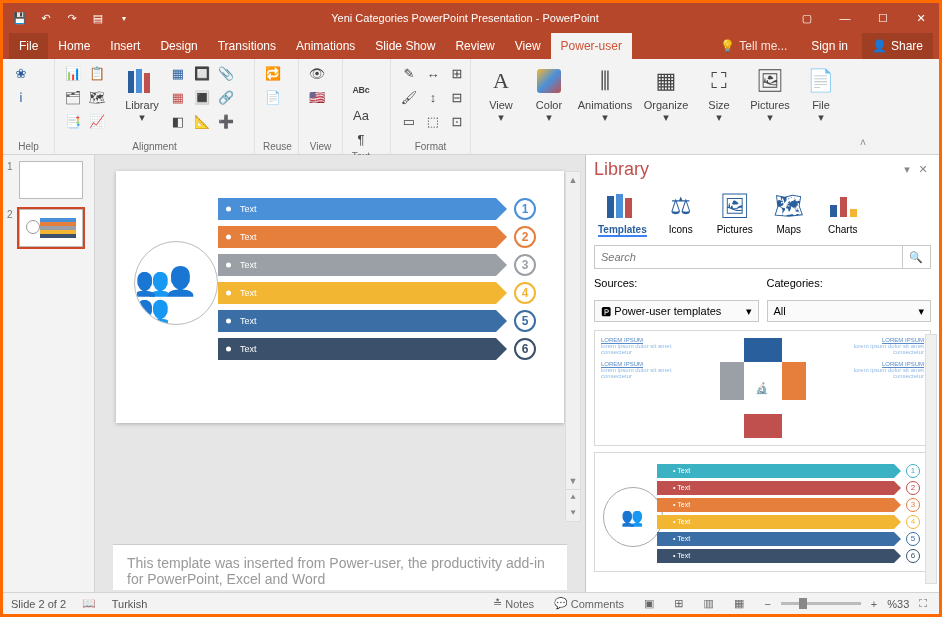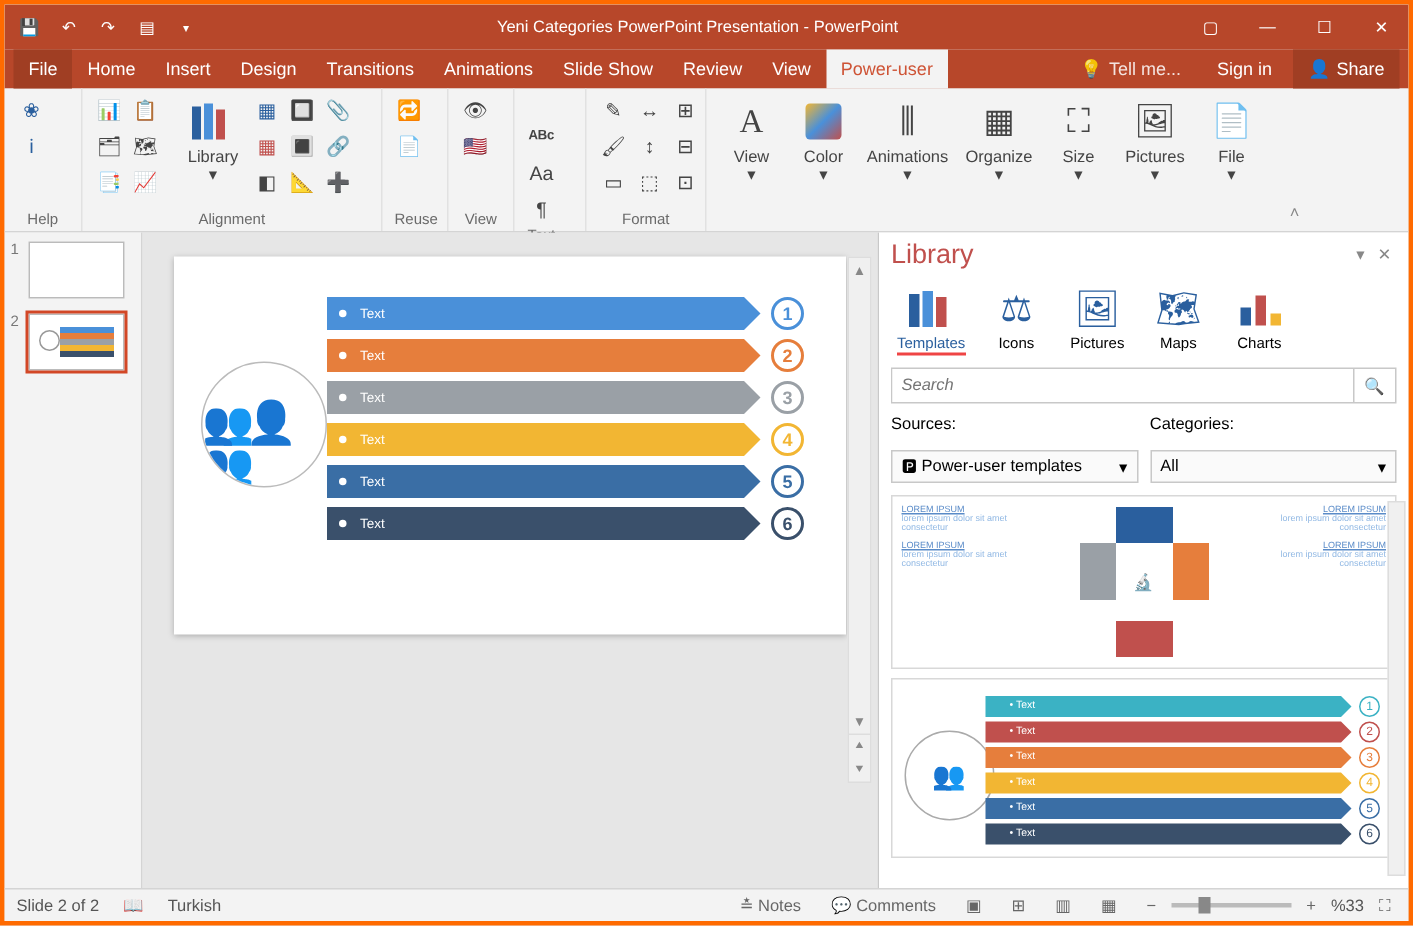--- a/index.html
+++ b/index.html
@@ -65,21 +65,21 @@
 .notes-area { background:#fff; border-top:1px solid #ccc; padding:10px 14px; color:#999; font-size:14px; margin-top: auto; height: 46px; overflow:hidden; }
 
 
 .library { width: 354px; background:#fff; border-left:1px solid #c8c8c8; display:flex; flex-direction:column; font-size:11px; }
 .lib-header { display:flex; align-items:center; padding: 4px 8px 2px; }
 .lib-header .title { color:#c0504d; font-size:18px; flex:1; }
 .lib-header .ctl { width:16px; height:16px; color:#888; cursor:pointer; display:inline-flex; align-items:center; justify-content:center; }
 .lib-cats { display:flex; gap:14px; padding:8px 12px 4px; justify-content:flex-start; }
 .lib-cat { display:flex; flex-direction:column; align-items:center; gap:2px; cursor:pointer; font-size:10px; }
 .lib-cat .ic { width:40px; height:32px; display:flex; align-items:center; justify-content:center; font-size:24px; }
-.lib-cat.active { border-bottom:2px solid #ef4444; color:#2a5f9e; }
+.lib-cat.active { border-bottom:2px solid #3b82f6; color:#2a5f9e;font-weight:bold; }
 .lib-search { margin: 4px 8px; display:flex; border:1px solid #c8c8c8; height:24px;justify-content:space-between; }
 .lib-search input { flex:1; border:none; padding:0 6px; font-size:11px; outline:none; color:#888; font-style:italic; }
 .lib-search .go { width:28px; display:flex; align-items:center; justify-content:center; border-left:1px solid #c8c8c8; color:#2a5f9e; cursor:pointer; }
 .lib-filters { display:flex; gap:8px; padding: 4px 8px; }
 .lib-filters .col { flex:1; }
 .lib-filters label { display:block; font-size:11px; margin-bottom:11px; }
 .lib-filters .sel { border:1px solid #c8c8c8; height:22px; display:flex; align-items:center; padding:0 6px; cursor:pointer; background:#fafafa; justify-content:space-between; font-size:11px; }
 .lib-results { flex:1; overflow:hidden; padding: 4px 8px; position:relative; }
 .lib-card { border:1px solid #d8d8d8; padding:4px; margin-bottom:6px; background:#fff; }
 .lib-card .cap { font-size:9px; color:#c0504d; margin-top:2px; }
@@ -344,20 +344,21 @@
           <div class="row" style="top: 120px;">
             <div class="bar" style="background: rgb(58, 110, 165); --c: #3a6ea5; position: relative; box-shadow: none; overflow: visible; --arrow: #3a6ea5; clip-path: none;"><span class="dot"></span>Text<span style="position: absolute; right: -11px; top: 0px; width: 0px; height: 0px; border-top: 11px solid transparent; border-bottom: 11px solid transparent; border-left: 11px solid rgb(58, 110, 165);"></span></div>
             <div class="numcirc" style="border-color:#3a6ea5;color:#3a6ea5">5</div>
           </div>
           <div class="row" style="top: 148px;">
             <div class="bar" style="background: rgb(58, 80, 107); --c: #3a506b; position: relative; box-shadow: none; overflow: visible; --arrow: #3a506b; clip-path: none;"><span class="dot"></span>Text<span style="position: absolute; right: -11px; top: 0px; width: 0px; height: 0px; border-top: 11px solid transparent; border-bottom: 11px solid transparent; border-left: 11px solid rgb(58, 80, 107);"></span></div>
             <div class="numcirc" style="border-color:#3a506b;color:#3a506b">6</div>
           </div>
         </div>
     </div>
+    <div class="notes-area">This template was inserted from Power-user, the productivity add-in for PowerPoint, Excel and Word</div>
 
     <div class="editor-scroll">
       <div class="btn">▲</div>
       <div class="track"></div>
       <div class="btn">▼</div>
       <div class="btn nav">⯅</div>
       <div class="btn">⯆</div>
     </div>
   </div>
 

